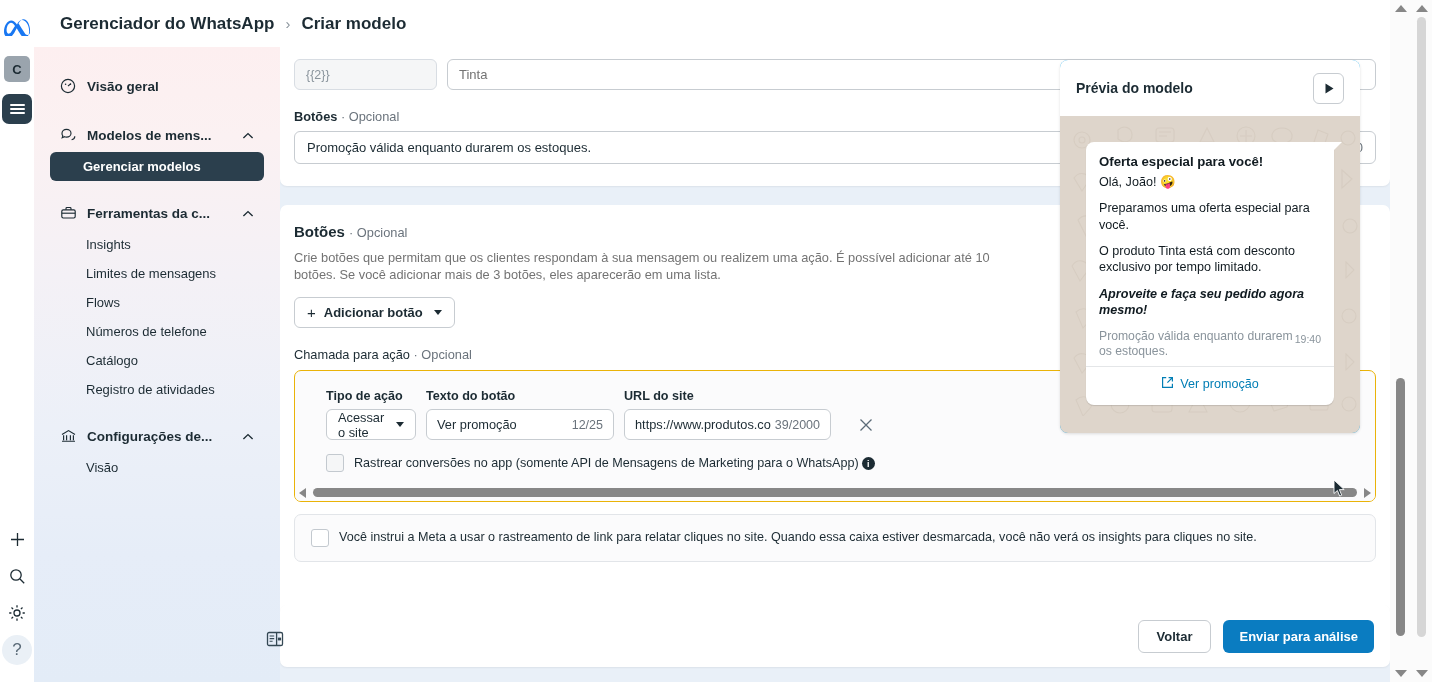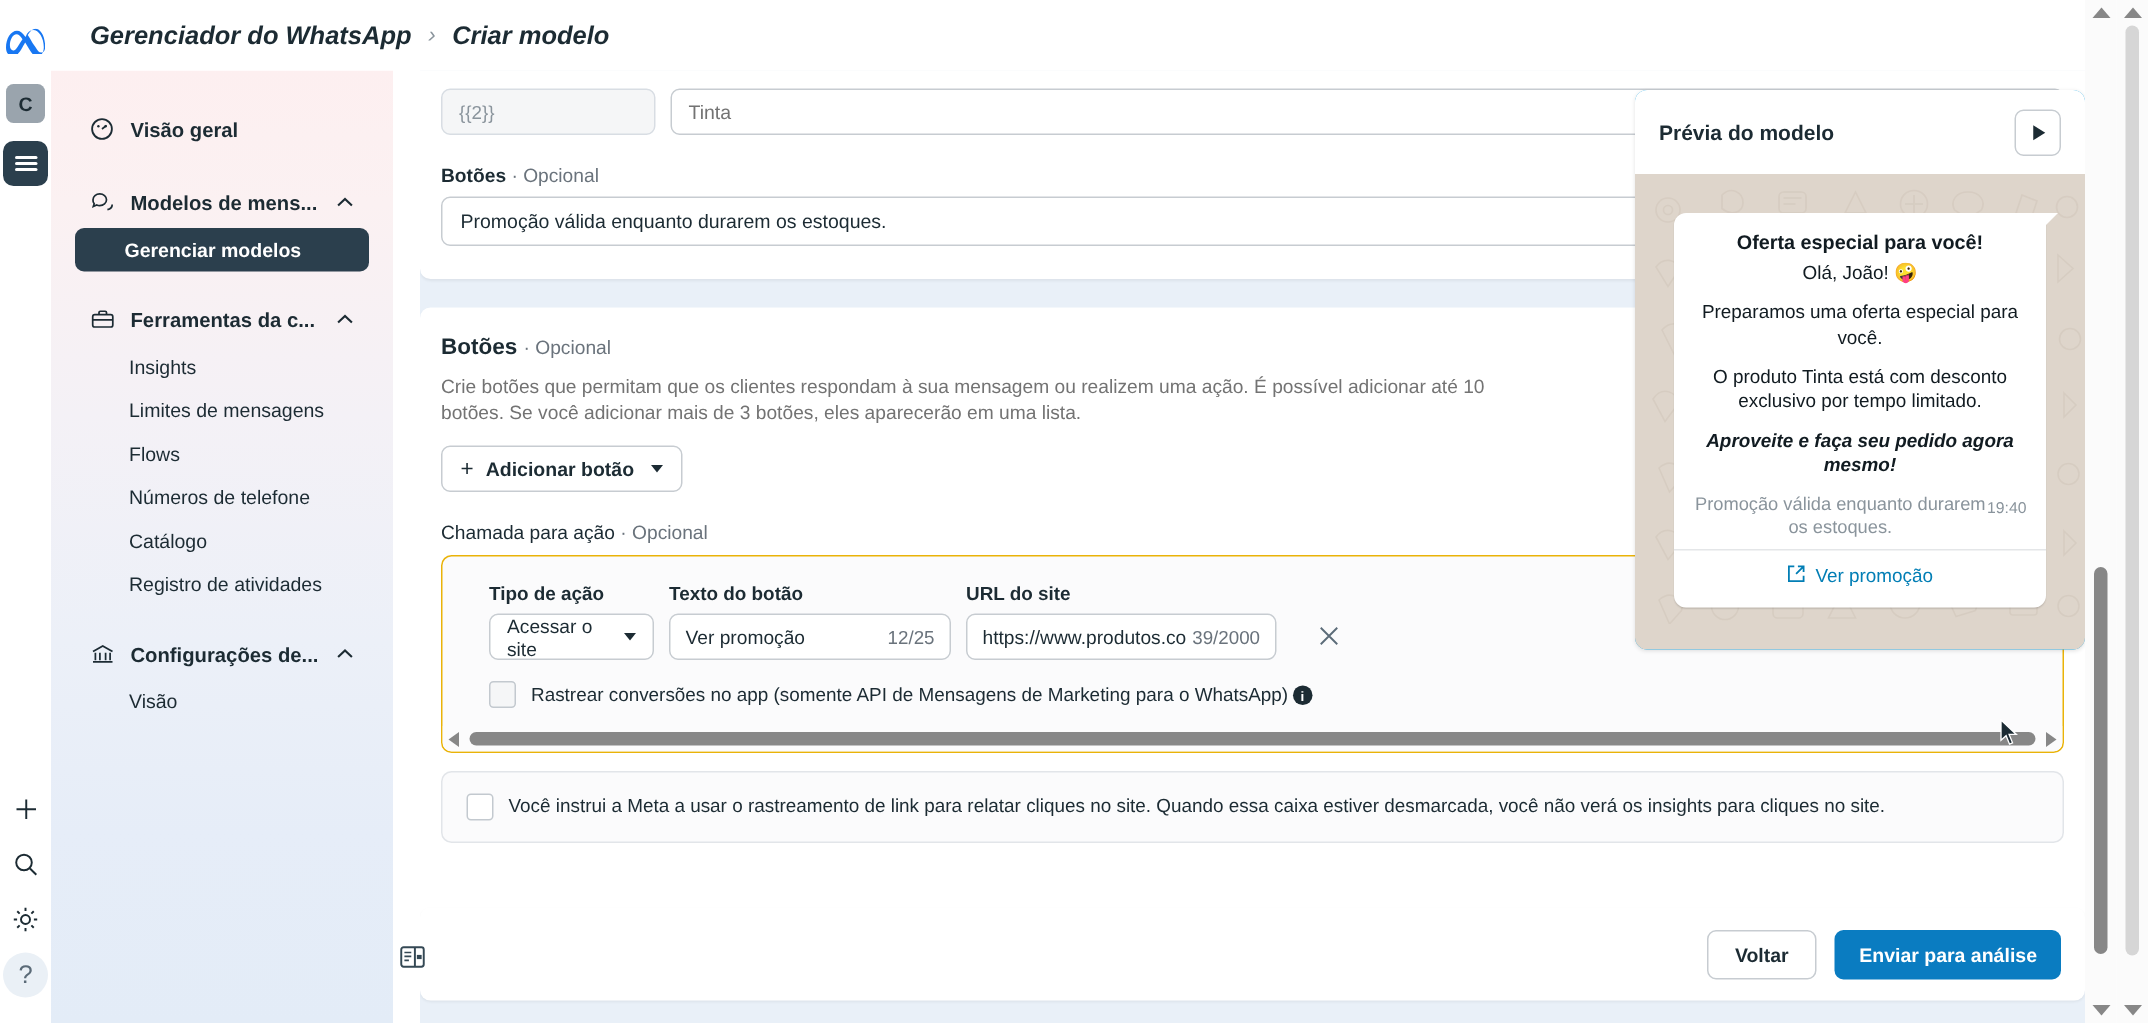--- a/index.html
+++ b/index.html
@@ -42,21 +42,21 @@
     background: #ffffff;
     display: flex; align-items: center; padding-left: 26px;
     z-index: 30;
   }
   #bc-root { font-size: 17px; font-weight: 700; color: #1c2b33; }
   #bc-sep { margin: 0 11px; color: #8a949c; font-size: 15px; }
   #bc-leaf { font-size: 17px; font-weight: 700; color: #1c2b33; }
 
   
   #sidebar {
-    position: absolute; left: 34px; top: 47px; width: 228px; bottom: 0;
+    position: absolute; left: 34px; top: 47px; width: 246px; bottom: 0;
     background: linear-gradient(180deg,#fdeff0 0%, #fbf1f2 14%, #f4f1f6 36%, #ecf0f8 60%, #e6edf8 80%, #e3ecf7 100%);
     padding: 22px 16px 16px 16px;
     z-index: 20;
   }
   .nav-group { margin-bottom: 4px; }
   .nav-head {
     display: flex; align-items: center; height: 34px;
     padding: 0 10px; border-radius: 6px; cursor: pointer;
   }
   .nav-head .ico { width: 22px; display: flex; align-items: center; color: #1c2b33; }
@@ -178,24 +178,23 @@
   }
   .btn-sec { height: 33px; padding: 0 18px; border: 1px solid #c7ccd1; border-radius: 6px;
     background: #fff; font-size: 13px; font-weight: 700; color: #1c2b33;
     display: flex; align-items: center; cursor: pointer; }
   .btn-pri { height: 33px; padding: 0 16px; border-radius: 6px; background: #0a7cc1;
     font-size: 13px; font-weight: 700; color: #ffffff;
     display: flex; align-items: center; cursor: pointer; }
 
   
   #preview {
-    position: absolute; left: 810px; top: 13px; width: 300px;
+    position: absolute; left: 780px; top: 13px; width: 300px;
     border-radius: 8px; overflow: hidden; background: #0ea5e9;
     box-shadow: 0 1px 3px rgba(0,0,0,.12);
-    text-align: center;
   }
   #pv-head { height: 56px; display: flex; align-items: center; justify-content: space-between;
     padding: 0 16px; background: #fff; }
   #pv-title { font-size: 14px; font-weight: 700; color: #1c2b33; }
   #pv-play { width: 31px; height: 31px; border: 1px solid #c7ccd1; border-radius: 6px;
     background: #fff; display: flex; align-items: center; justify-content: center; cursor: pointer; }
   #pv-body { background: #ded5cb; padding: 26px 26px 28px 26px; position: relative; }
   #pv-doodle { position: absolute; inset: 0; opacity: .42; }
   .bubble { position: relative; background: #ffffff; border-radius: 8px 0 8px 8px;
     padding: 12px 13px 6px 13px; box-shadow: 0 1px 1px rgba(0,0,0,.13); }
@@ -256,21 +255,21 @@
       <svg width="18" height="18" viewBox="0 0 18 18">
           <circle cx="9" cy="9" r="3" stroke="#1c2b33" stroke-width="1.3" fill="none"></circle>
           <path d="M9 1.2v2.2M9 14.6v2.2M1.2 9h2.2M14.6 9h2.2M3.5 3.5l1.6 1.6M12.9 12.9l1.6 1.6M14.5 3.5l-1.6 1.6M5.1 12.9l-1.6 1.6" stroke="#1c2b33" stroke-width="1.3"></path>
         </svg>
     </div>
     <div class="rail-btn help">?</div>
   </div>
 </div>
 
 <div id="topbar">
-  <div style="display:flex;align-items:center;font-style:italic;">
+  <div style="display:flex;align-items:center;">
     <span id="bc-root">Gerenciador do WhatsApp</span>
     <span id="bc-sep">›</span>
     <span id="bc-leaf">Criar modelo</span>
   </div>
 </div>
 
 <div id="sidebar">
 
   <div class="nav-group">
     <div class="nav-head">
@@ -396,21 +395,21 @@
 
     <div id="cta-label">
       <span>Chamada para ação</span>
       <span class="opt">· Opcional</span>
     </div>
 
     <div id="cta-box">
       <div class="cta-grid">
         <div>
           <div class="colhead">Tipo de ação</div>
-          <div class="select" style="width:110px;">
+          <div class="select" style="width:90px;">
             <span style="flex:1;">Acessar o site</span>
             <span class="caret"></span>
           </div>
         </div>
 
         <div>
           <div class="colhead">Texto do botão</div>
           <div class="inp" style="width:188px;">
             <span class="txt">Ver promoção</span>
             <span class="counter">12/25</span>

